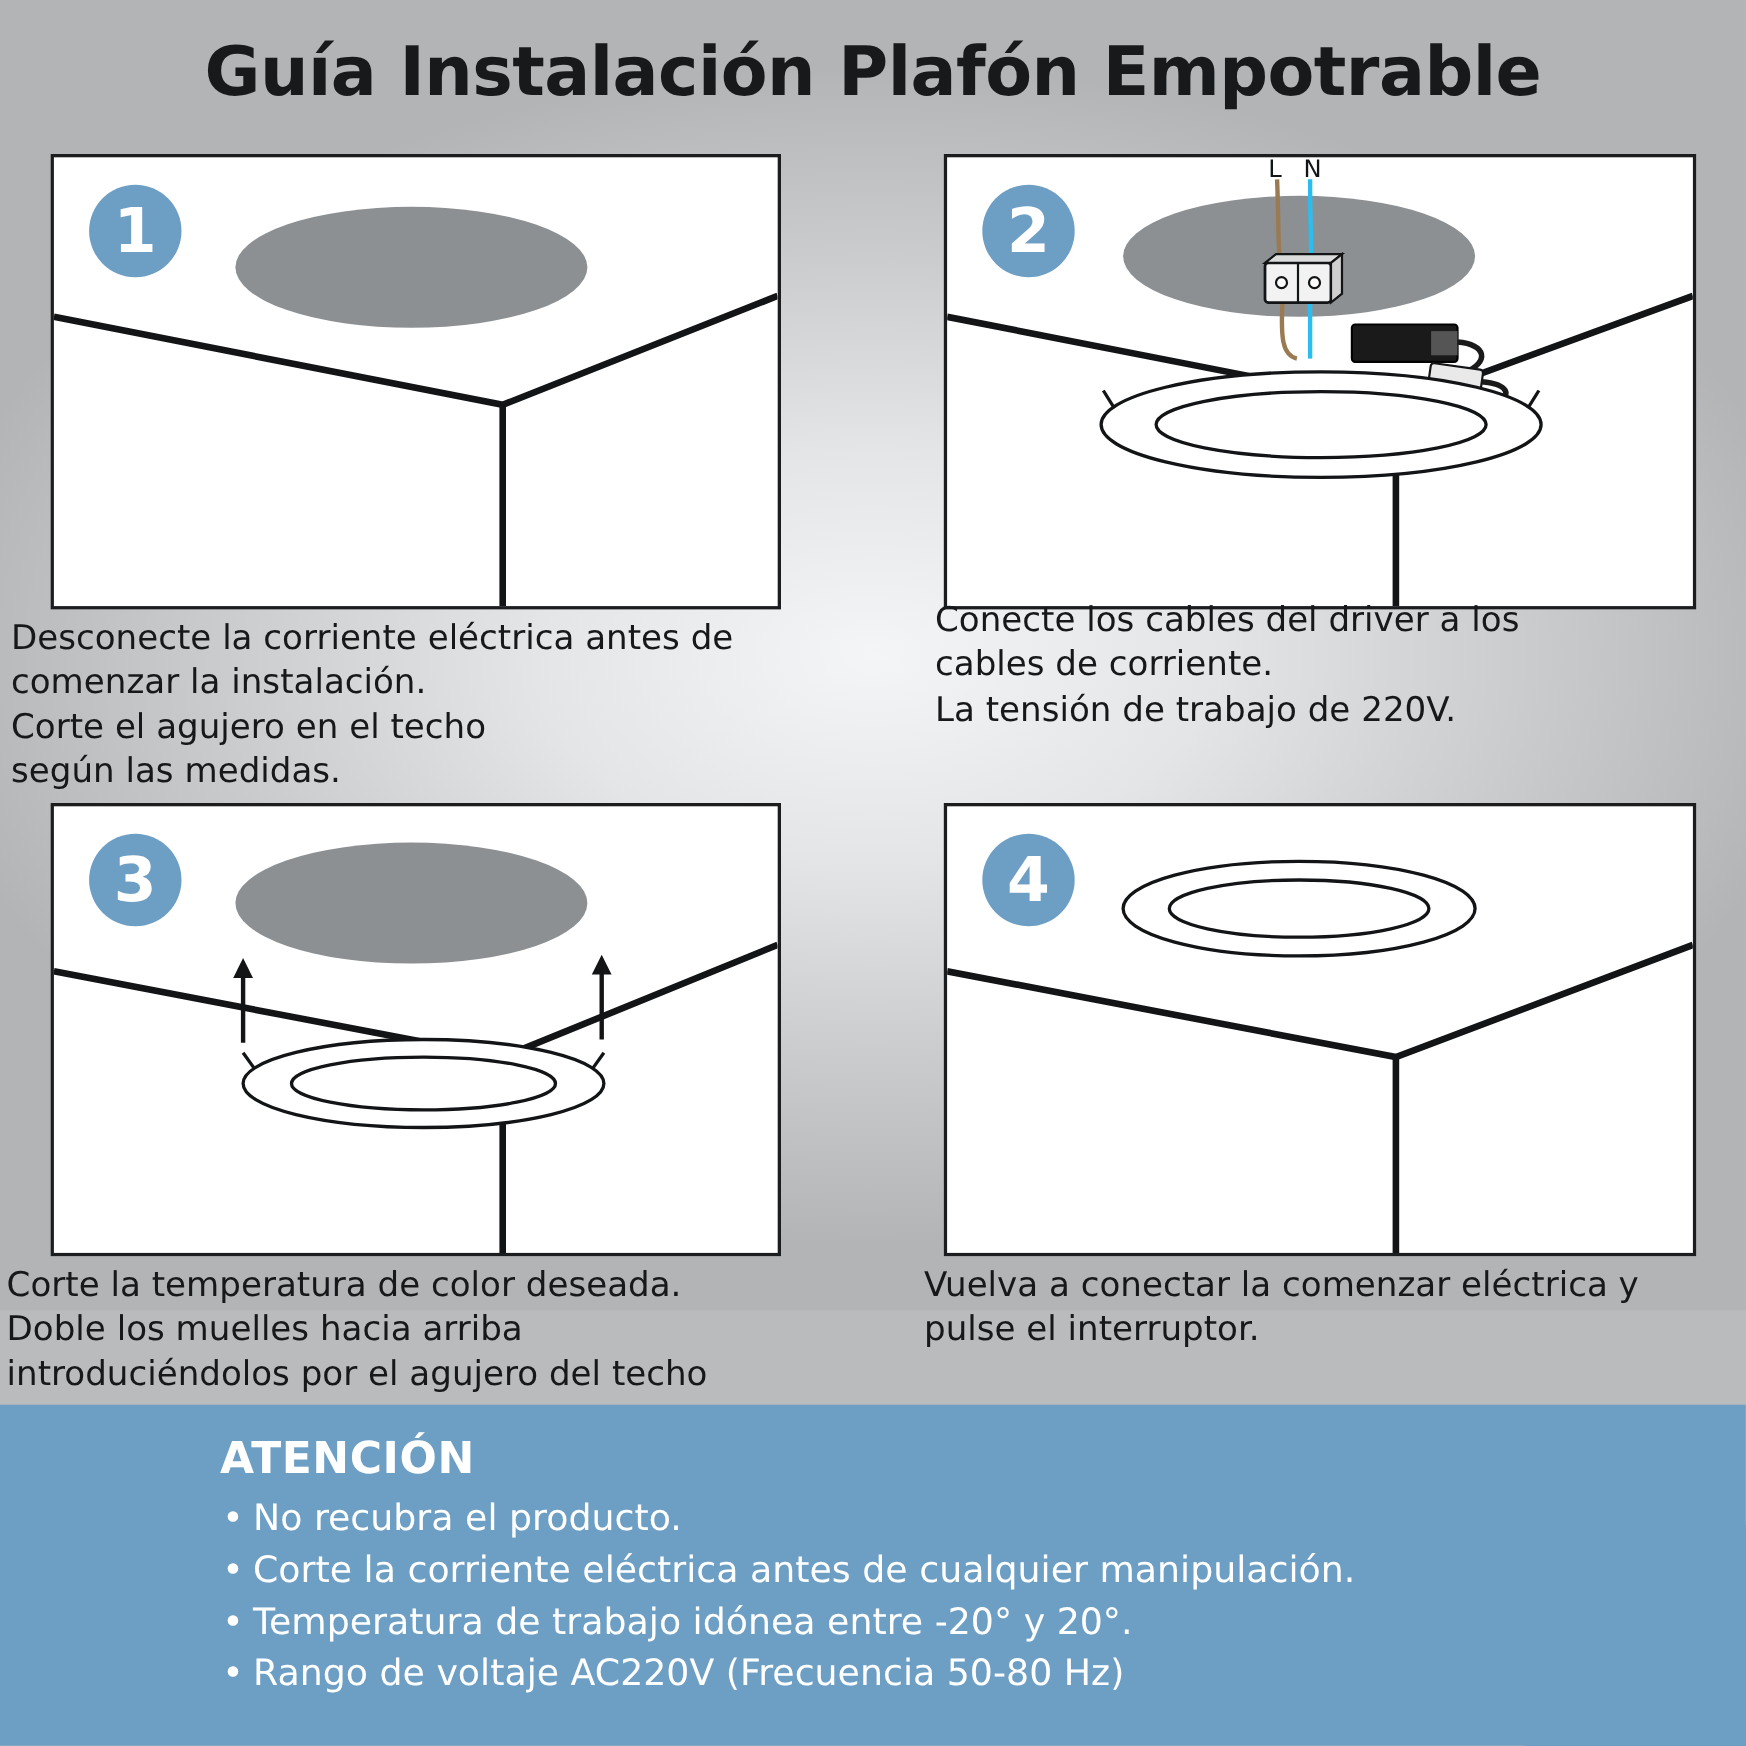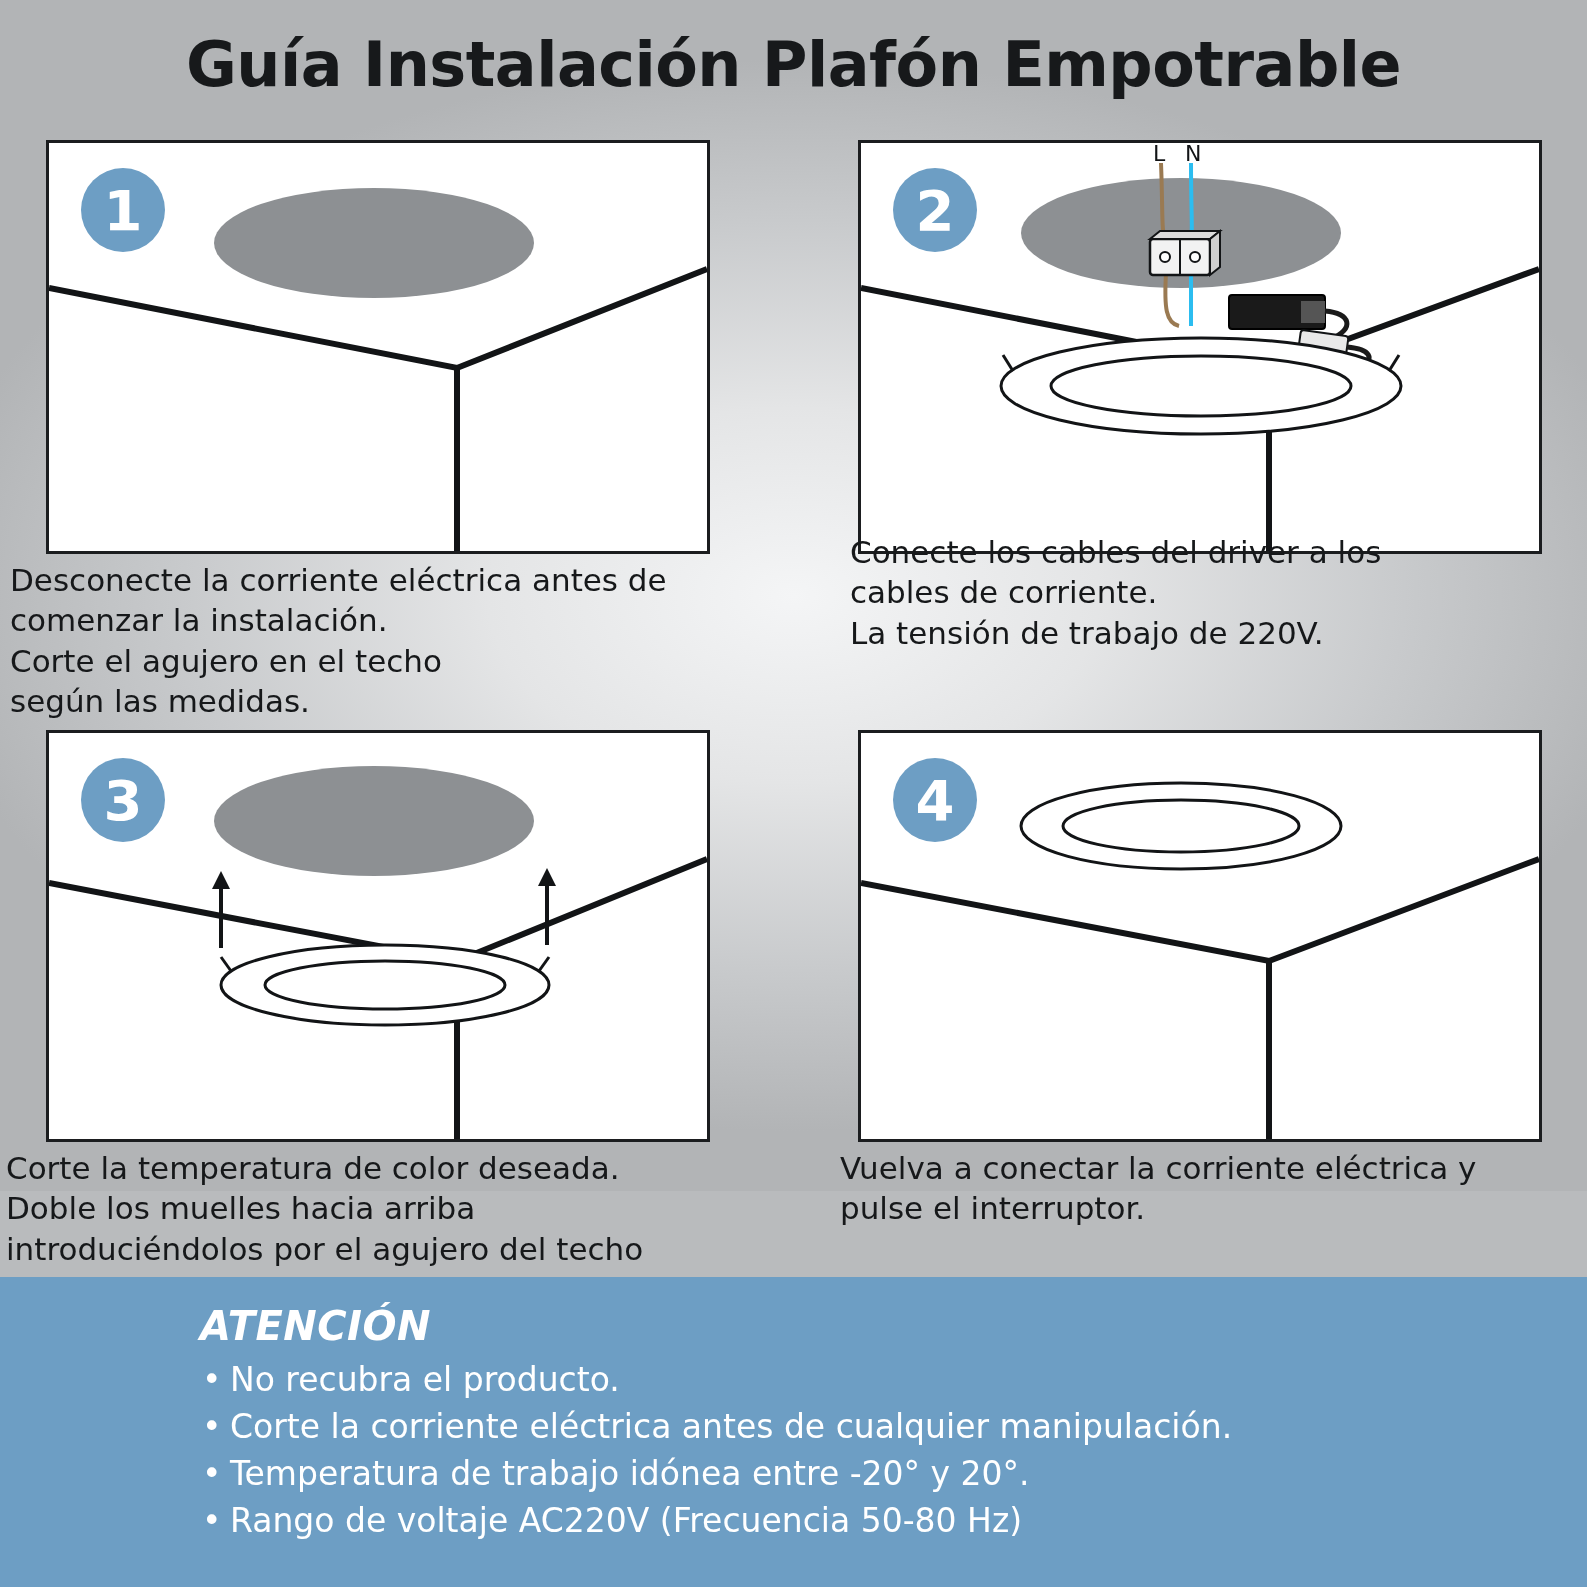--- a/index.html
+++ b/index.html
@@ -67,42 +67,41 @@
   .caption {
     position: absolute;
     text-align: left;
     font-size: 31px;
     line-height: 1.30;
     color: #16181a;
     font-family: "DejaVu Sans", sans-serif;
     white-space: pre-line;
   }
   .c1 { left: 10px;  top: 560px; width: 740px; }
-  .c2 { left: 850px; top: 532px; width: 700px; }
+  .c2 { left: 850px; top: 544px; width: 700px; }
   .c3 { left: 6px;   top: 1148px; width: 750px; }
   .c4 { left: 840px; top: 1148px; width: 720px; }
 
   .attention {
     position: absolute;
     left: 0;
     top: 1277px;
     width: 1587px;
     height: 310px;
     background: #6d9ec4;
     color: #ffffff;
     box-sizing: border-box;
     padding: 26px 0 0 200px;
   }
   .attention h2 {
     margin: 0 0 8px 0;
     font-size: 40px;
     font-weight: bold;
     letter-spacing: 0.5px;
     font-family: "DejaVu Sans", sans-serif;
-    font-style: italic;
   }
   .attention ul {
     margin: 0;
     padding: 0;
     list-style: none;
   }
   .attention li {
     font-size: 33px;
     line-height: 1.42;
     padding-left: 30px;
@@ -212,21 +211,21 @@
     <svg width="678" height="406" viewBox="0 0 678 406">
       <g>
         <ellipse cx="320" cy="93" rx="160" ry="43" fill="#ffffff" stroke="#121416" stroke-width="3"></ellipse>
         <ellipse cx="320" cy="93" rx="118" ry="26" fill="#ffffff" stroke="#121416" stroke-width="3"></ellipse>
       </g>
       <path d="M0 150 L408 228 L678 126" fill="none" stroke="#121416" stroke-width="6"></path>
       <path d="M408 228 L408 406" fill="none" stroke="#121416" stroke-width="6"></path>
     </svg>
     <div class="badge">4</div>
   </div>
-  <div class="caption c4">Vuelva a conectar la corriente eléctrica y
+  <div class="caption c4">Vuelva a conectar la comenzar eléctrica y
 pulse el interruptor.</div>
 
   <div class="attention">
     <h2>ATENCIÓN</h2>
     <ul>
       <li>No recubra el producto.</li>
       <li>Corte la corriente eléctrica antes de cualquier manipulación.</li>
       <li>Temperatura de trabajo idónea entre -20° y 20°.</li>
       <li>Rango de voltaje AC220V (Frecuencia 50-80 Hz)</li>
     </ul>

